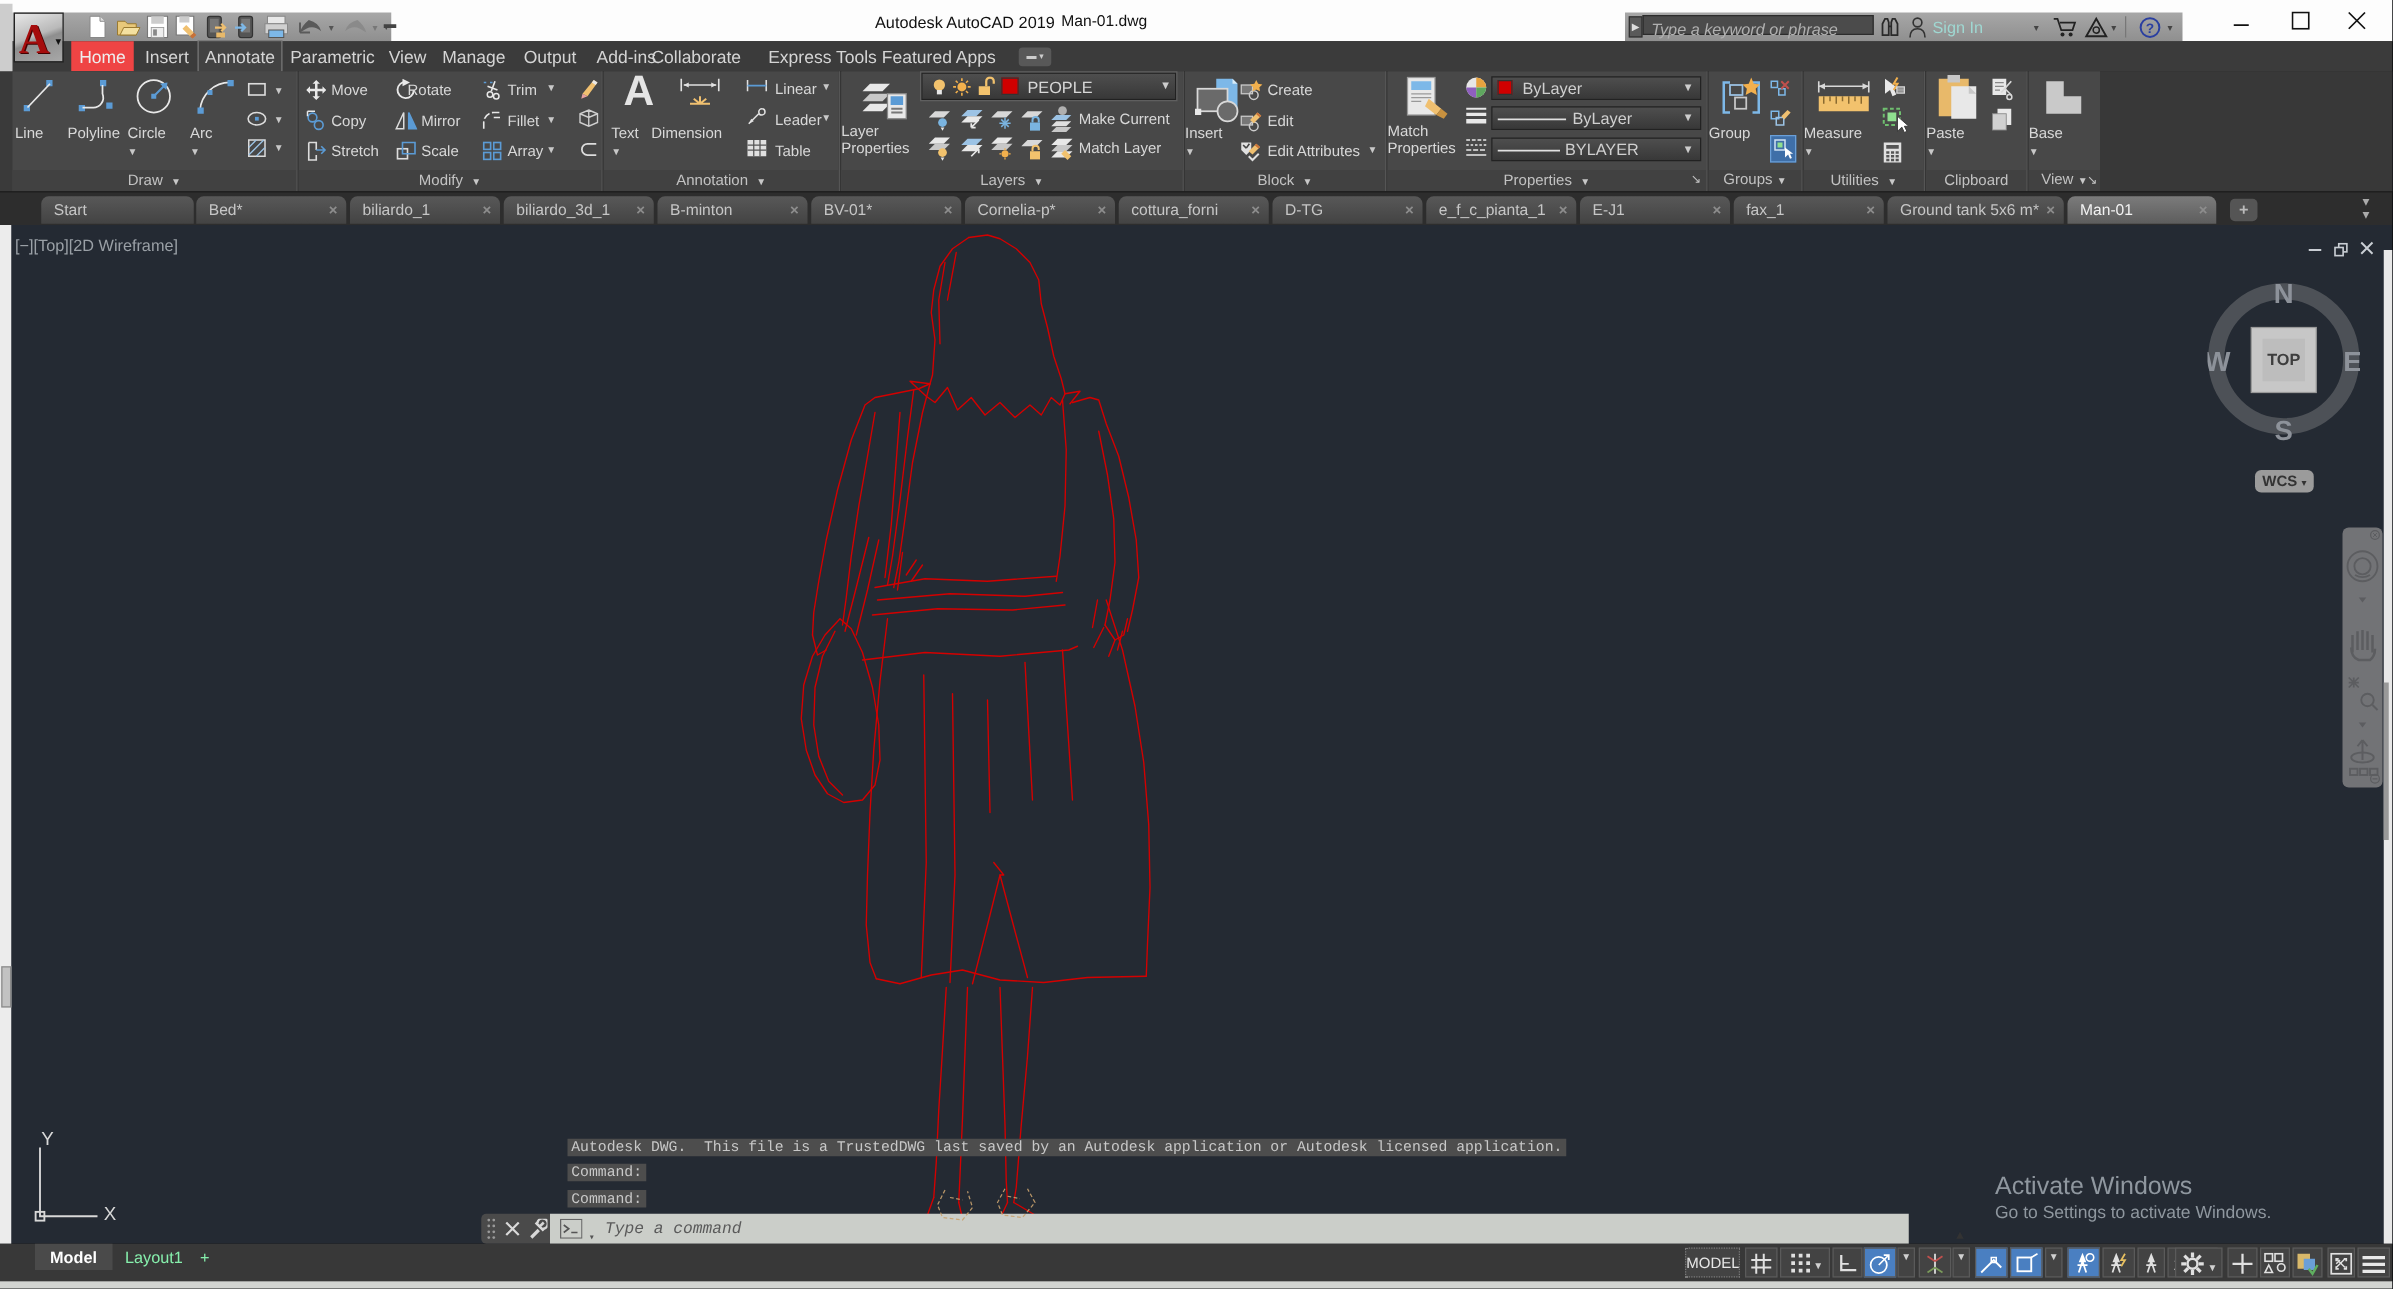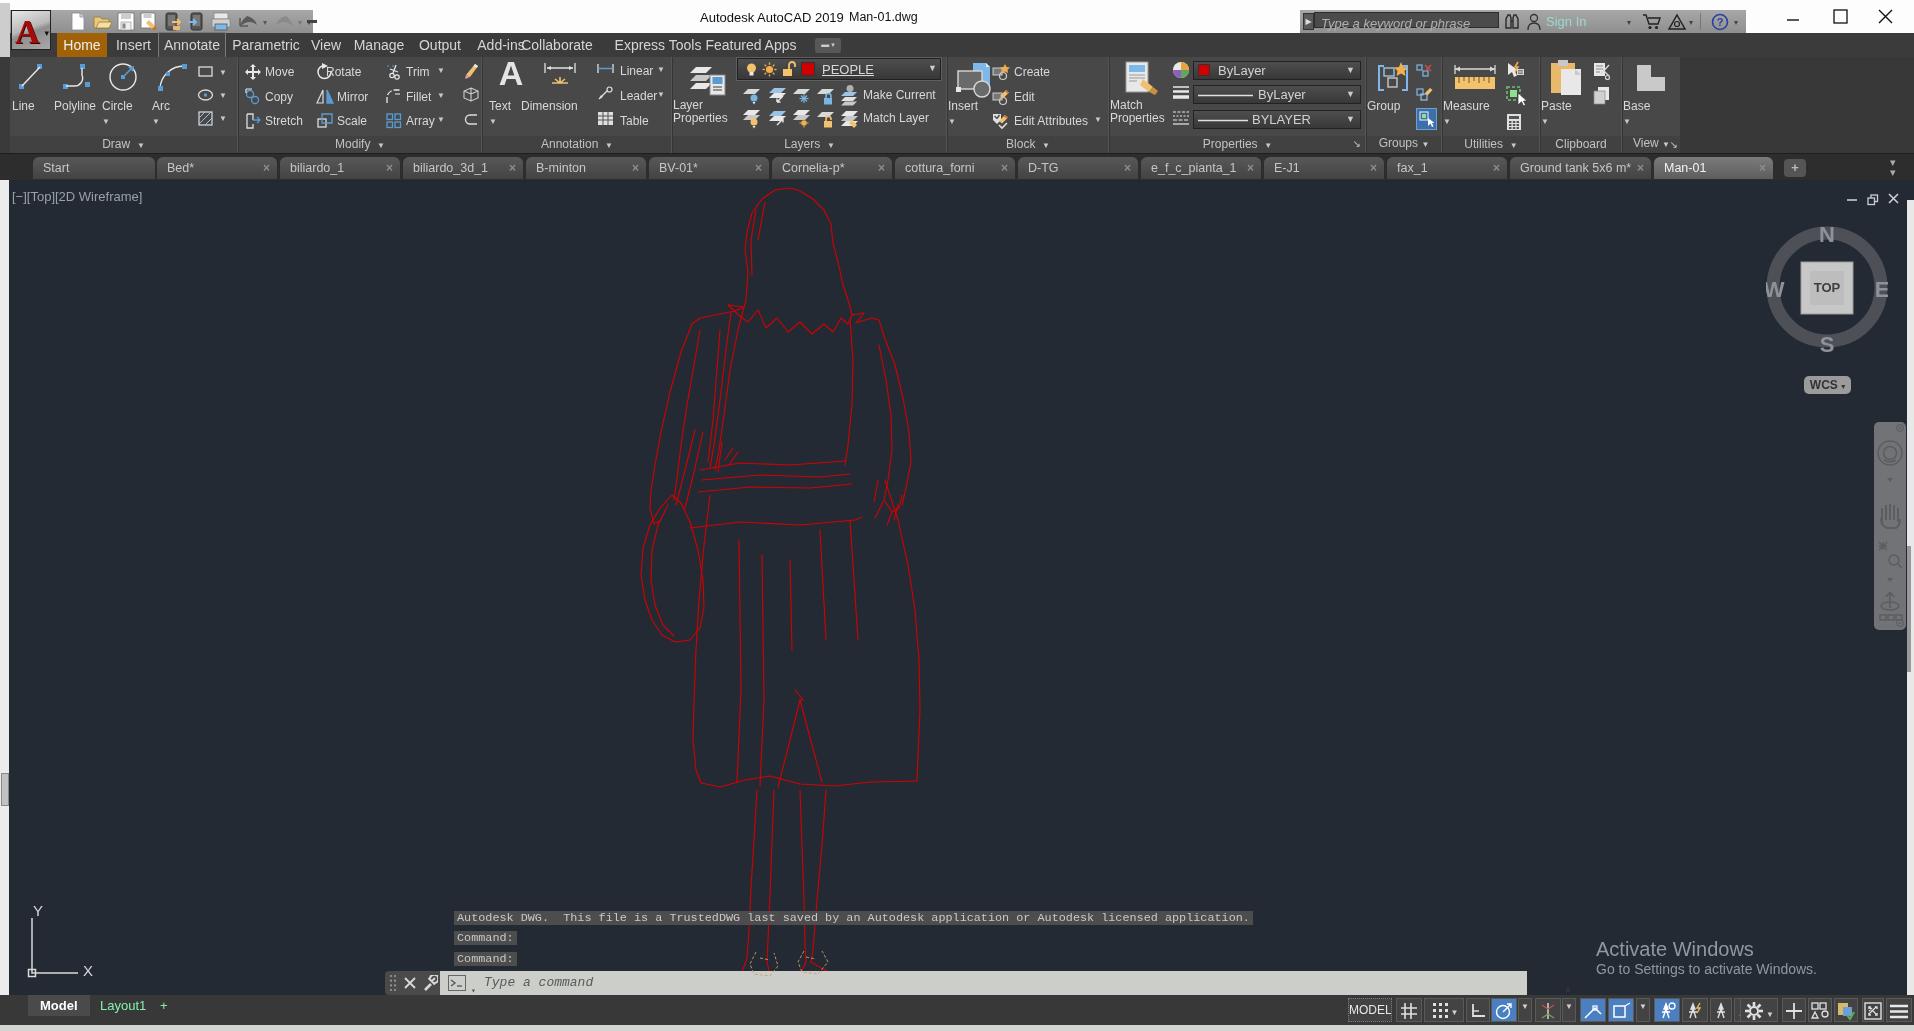--- a/index.html
+++ b/index.html
@@ -14,21 +14,21 @@
 #abtn .aglyph { position:absolute; left:3px; top:2px; font-size:34px; font-weight:bold; color:#a50c0c; text-shadow:1px 1px 0 #400; font-family:"Liberation Serif",serif; }
 #abtn .acaret { position:absolute; right:1px; top:17px; color:#111; font-size:9px; }
 #ttext { position:absolute; top:10px; left:700px; font-size:13px; color:#111; }
 #ttext2 { position:absolute; top:10px; left:849px; font-size:12.5px; color:#111; }
 #rightbar { position:absolute; left:1300px; top:10px; width:446px; height:23px; background:linear-gradient(#a7a7a7,#8f8f8f); }
 #searchbox { position:absolute; left:14px; top:2px; width:185px; height:16px; background:#4b4b4b; border:1px solid #2c2c2c; color:#b0b0b0; font-style:italic; font-size:13px; padding:3px 0 0 6px; }
 
 
 #rtabs { position:absolute; left:0; top:33px; width:1914px; height:24px; background:#3b3b3b; }
 .rtab { position:absolute; top:0; height:24px; line-height:24px; color:#d5d5d5; font-size:14px; text-align:center; white-space:nowrap; }
-.rtab.active { background:#a16207; color:#eee; }
+.rtab.active { background:#ef4444; color:#eee; }
 .rtab.boxed { outline:1px solid #7a7a7a; background:#424242; }
 
 
 #ribbon { position:absolute; left:0; top:57px; width:1914px; height:96px; background:#3a3a3a; }
 .panel { position:absolute; top:0; height:96px; background:#484848; }
 .panel .plabel { position:absolute; bottom:0; left:0; right:0; height:17px; background:#414141; color:#c2c2c2; font-size:12px; text-align:center; line-height:16px; }
 .psep { position:absolute; top:0; width:2px; height:96px; background:#353535; border-left:1px solid #555; }
 .bigbtn { position:absolute; color:#d8d8d8; font-size:12px; }
 .smalllbl { position:absolute; color:#d8d8d8; font-size:12px; line-height:14px; white-space:nowrap; }
 .caret { color:#c8c8c8; font-size:8px; }
@@ -369,21 +369,21 @@
               <line x1="10.8" y1="10.8" x2="12.4" y2="12.4"></line>
               <line x1="2.6" y1="12.4" x2="4.2" y2="10.8"></line>
               <line x1="10.8" y1="4.2" x2="12.4" y2="2.6"></line>
             </g>
           </svg>
         <svg class="abs" style="left:43px;top:2px;" width="16" height="17">
             <rect x="2" y="8" width="9" height="7" fill="#f2c26d"></rect>
             <path d="M8 8 L8 4 A3 3 0 0 1 14 4 L14 6" fill="none" stroke="#f2c26d" stroke-width="1.8"></path>
           </svg>
         <rect class="abs" style="left:63px;top:3px;width:14px;height:14px;background:#d00000;border:1px solid #333;"></rect>
-        <div class="abs" style="left:84px;top:3px;color:#d8d8d8;font-size:13px;text-decoration:underline;">PEOPLE</div>
+        <div class="abs" style="left:84px;top:3px;color:#d8d8d8;font-size:13px;">PEOPLE</div>
         <div class="abs" style="left:190px;top:4px;color:#ccc;font-size:9px;">▼</div>
       </div>
 
       <svg class="abs" style="left:69px;top:29px;" width="20" height="20">
           <path d="M6 3 L18 3 L13 8 L1 8 Z" fill="#d8d8d8"></path>
           <circle cx="12" cy="12" r="3.5" fill="#7ab4e0"></circle>
           <path d="M10.5 16 L13.5 16 L12 18.5 Z" fill="#e8e8e8"></path>
         </svg>
       <svg class="abs" style="left:94px;top:29px;" width="20" height="20">
           <path d="M7 2 L19 2 L14 7 L2 7 Z" fill="#9cc3e5"></path>

